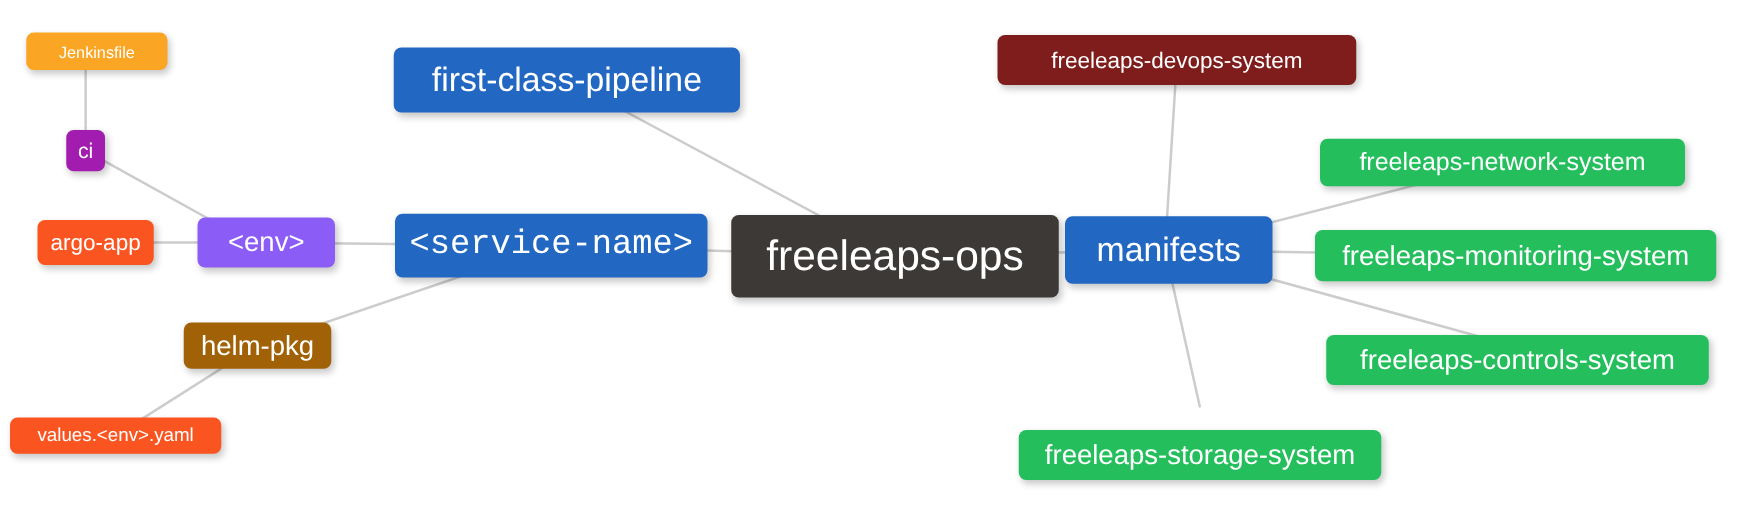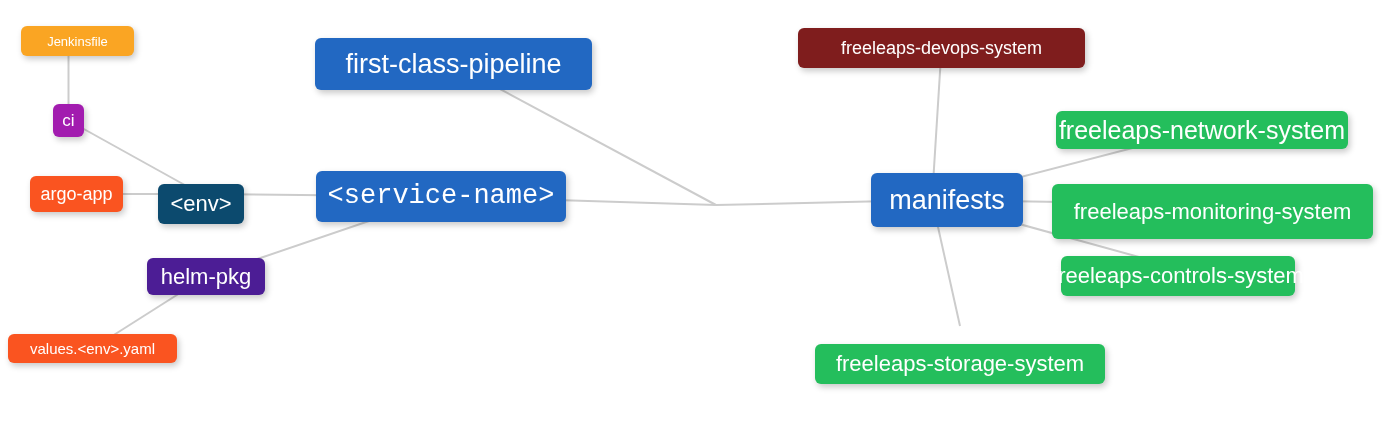--- a/index.html
+++ b/index.html
@@ -55,24 +55,25 @@
       <line x1="932" y1="200" x2="941.5" y2="48" stroke="#cccccc" stroke-width="2"></line>
       <line x1="932" y1="200" x2="1202" y2="130" stroke="#cccccc" stroke-width="2"></line>
       <line x1="932" y1="200" x2="1212.5" y2="204.5" stroke="#cccccc" stroke-width="2"></line>
       <line x1="932" y1="200" x2="1208" y2="276" stroke="#cccccc" stroke-width="2"></line>
       <line x1="932" y1="200" x2="960" y2="326" stroke="#cccccc" stroke-width="2"></line>
     </svg>
 
   <div class="node" style="left: 21px; top: 26px; width: 113px; height: 30px; font-size: 13px; background: rgb(250, 165, 35);">Jenkinsfile</div>
   <div class="node" style="left: 53px; top: 104px; width: 31px; height: 33px; font-size: 17px; background: #a21caf;">ci</div>
   <div class="node" style="left: 30px; top: 176px; width: 93px; height: 36px; font-size: 18px; background: rgb(250, 84, 32);">argo-app</div>
-  <div class="node" style="left: 158px; top: 184px; width: 86px; height: 40px; font-size: 22px; background: #0c4a6e;">&lt;env&gt;</div>
-  <div class="node" style="left: 147px; top: 258px; width: 118px; height: 37px; font-size: 22px; background: #4c1d95;">helm-pkg</div>
+  <div class="node" style="left: 158px; top: 174px; width: 110px; height: 40px; font-size: 22px; background: #8b5cf6;">&lt;env&gt;</div>
+  <div class="node" style="left: 147px; top: 258px; width: 118px; height: 37px; font-size: 22px; background: #a16207;">helm-pkg</div>
   <div class="node" style="left: 8px; top: 334px; width: 169px; height: 29px; font-size: 15px; background: rgb(250, 84, 32);">values.&lt;env&gt;.yaml</div>
   <div class="node" style="left: 315px; top: 38px; width: 277px; height: 52px; font-size: 27px; background: rgb(34, 104, 194);">first-class-pipeline</div>
   <div class="node" style="left: 316px; top: 171px; width: 250px; height: 51px; font-size: 27px; background: rgb(34, 104, 194); font-family: Liberation Mono, monospace;">&lt;service-name&gt;</div>
-  <div class="node" style="left: 852px; top: 173px; width: 152px; height: 54px; font-size: 27px; background: rgb(34, 104, 194); margin-left: 19px;">manifests</div>
+  <div class="node" style="left: 585px; top: 172px; width: 262px; height: 66px; font-size: 34px; background: rgb(60, 57, 54);">freeleaps-ops</div>
+  <div class="node" style="left: 852px; top: 173px; width: 166px; height: 54px; font-size: 27px; background: rgb(34, 104, 194);">manifests</div>
   <div class="node" style="left: 798px; top: 28px; width: 287px; height: 40px; font-size: 18px; background: #7f1d1d;">freeleaps-devops-system</div>
-  <div class="node" style="left: 1056px; top: 111px; width: 292px; height: 38px; font-size: 25px; background: rgb(36, 190, 92);">freeleaps-network-system</div>
-  <div class="node" style="left: 1052px; top: 184px; width: 321px; height: 55px; font-size: 22px; background: rgb(36, 190, 92);">freeleaps-monitoring-system</div>
-  <div class="node" style="left: 1061px; top: 256px; width: 234px; height: 40px; font-size: 22px; background: rgb(36, 190, 92);">freeleaps-controls-system</div>
+  <div class="node" style="left: 1056px; top: 111px; width: 292px; height: 38px; font-size: 20px; background: rgb(36, 190, 92);">freeleaps-network-system</div>
+  <div class="node" style="left: 1052px; top: 184px; width: 321px; height: 41px; font-size: 22px; background: rgb(36, 190, 92);">freeleaps-monitoring-system</div>
+  <div class="node" style="left: 1061px; top: 268px; width: 306px; height: 40px; font-size: 22px; background: rgb(36, 190, 92);">freeleaps-controls-system</div>
   <div class="node" style="left: 815px; top: 306px; width: 290px; height: 40px; font-size: 22px; background: rgb(36, 190, 92); margin-top: 38px;">freeleaps-storage-system</div>
 </div>
 
 </body></html>

